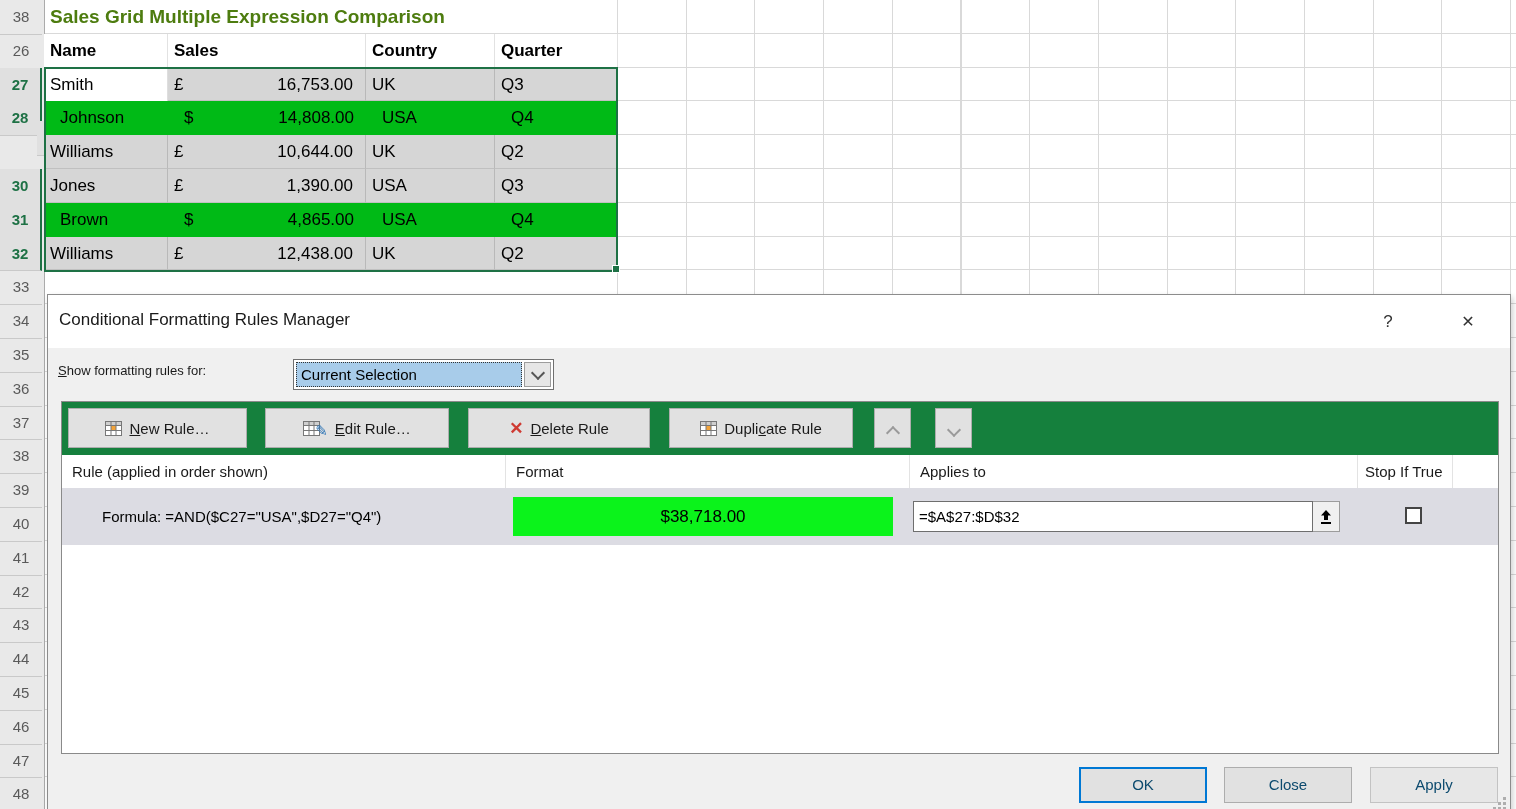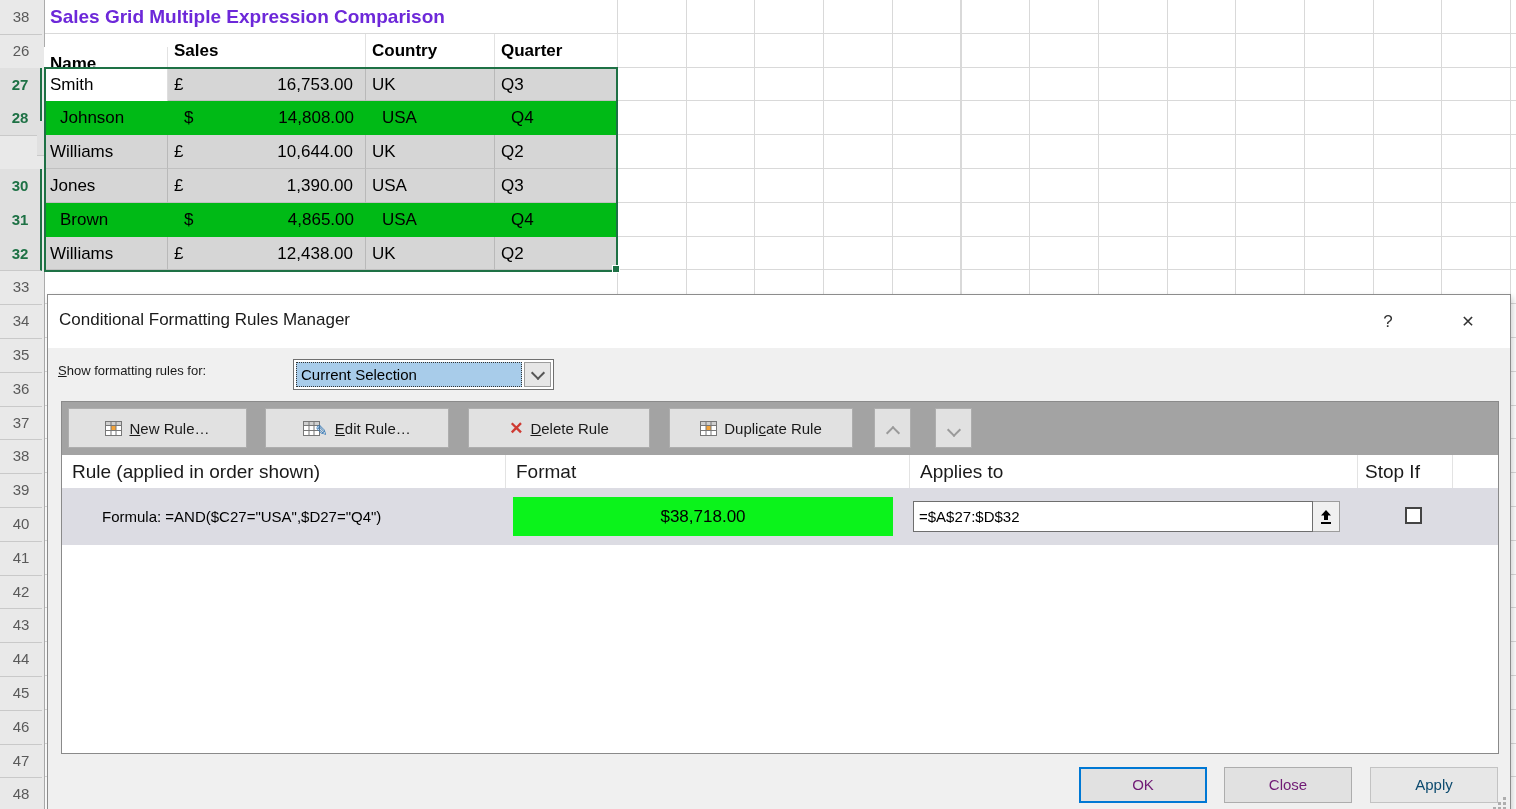--- a/index.html
+++ b/index.html
@@ -13,21 +13,21 @@
   .grid-h{position:absolute;left:44px;top:0;right:0;bottom:0;
     background:repeating-linear-gradient(180deg,transparent 0 32.8px,#d9d9d9 32.8px 33.8px);}
   .grid-v{position:absolute;left:617px;top:0;right:0;bottom:0;
     background:repeating-linear-gradient(90deg,#d9d9d9 0 1px,transparent 1px 68.7px);}
   #rowHeaders{position:absolute;left:0;top:0;width:44px;height:809px;background:#e9e9e9;
     border-right:1px solid #ababab;}
   .rowhdr{position:absolute;left:0;width:42px;height:33.8px;line-height:33.8px;
     text-align:center;font-size:15px;color:#5a5a5a;border-bottom:1px solid #c9c9c9;}
   .rowhdr.sel{color:var(--selborder);background:#e0e0e0;font-weight:bold;border-right:2px solid var(--selborder);width:40px;}
   #sheetTitle{position:absolute;left:50px;top:0;height:33.8px;line-height:34px;
-    font-weight:bold;font-size:19px;color:#6d28d9;white-space:nowrap;}
+    font-weight:bold;font-size:19px;color:#4d7c0f;white-space:nowrap;}
   .cell{position:absolute;height:33.8px;line-height:33.8px;font-size:17px;color:#000;
     white-space:nowrap;overflow:hidden;box-sizing:border-box;padding-left:6px;}
   .colhdr{font-weight:bold;background:#fff;border-right:1px solid #e2e2e2;}
   .cell.gray{background:var(--selgray);border-right:1px solid rgba(0,0,0,.13);border-bottom:1px solid rgba(0,0,0,.10);}
   .cell.green{background:var(--green);}
   .cell.active{background:#fff;border-right:1px solid rgba(0,0,0,.13);}
   .cell.indent{padding-left:16px;}
   .cell.sales{display:flex;justify-content:space-between;padding-right:12px;}
   #selRect{position:absolute;left:44px;top:66.6px;width:574px;height:205px;
     border:2px solid var(--selborder);box-sizing:border-box;pointer-events:none;}
@@ -48,52 +48,52 @@
     border:1px solid #707070;box-sizing:border-box;display:flex;}
   #comboText{flex:1;margin:2px;background:var(--combo);outline:1px dotted #333;outline-offset:-1px;
     font-size:15px;line-height:25px;padding-left:5px;color:#000;}
   #comboArrow{width:27px;margin:2px 2px 2px 0;background:#e6e6e6;border:1px solid #9c9c9c;
     box-sizing:border-box;position:relative;}
   .chev{position:absolute;left:50%;top:50%;width:8px;height:8px;border-left:2px solid #555;
     border-bottom:2px solid #555;transform:translate(-50%,-70%) rotate(-45deg);}
   
   #panel{position:absolute;left:13px;top:106px;width:1438px;height:353px;background:#fff;
     border:1px solid #8a8a8a;box-sizing:border-box;}
-  #toolbar{position:absolute;left:0;top:0;width:100%;height:53px;background:#a3a3a3;}
+  #toolbar{position:absolute;left:0;top:0;width:100%;height:53px;background:#15803d;}
   .tbtn{position:absolute;top:6px;height:40px;background:#e1e1e1;border:1px solid #adadad;
     box-sizing:border-box;font-size:15px;color:#1a1a1a;display:flex;align-items:center;
     justify-content:center;gap:7px;cursor:default;}
   .gridicon{width:17px;height:15px;flex:0 0 auto;}
   .xicon{color:#cf3a32;font-size:17px;font-weight:bold;line-height:1;}
   .pencil{color:#2e75b6;font-size:15px;margin-left:-12px;margin-top:6px;}
   #btnUp{left:812px;width:37px;}
   #btnDown{left:873px;width:37px;}
   .tbtn .chevbtn{position:relative;width:10px;height:10px;}
   .chevbtn span{position:absolute;left:0;top:2px;width:8px;height:8px;border-left:2px solid #9a9a9a;
     border-bottom:2px solid #9a9a9a;}
   .chevbtn.down span{transform:rotate(-45deg);}
   .chevbtn.up span{transform:rotate(135deg);top:5px;}
   #listHead{position:absolute;left:0;top:53px;width:100%;height:33px;background:#fff;}
-  .lh{position:absolute;top:0;height:33px;line-height:33px;font-size:19px;color:#1a1a1a;
+  .lh{position:absolute;top:0;height:33px;line-height:33px;font-size:15px;color:#1a1a1a;
     box-sizing:border-box;padding-left:10px;border-left:1px solid #e3e3e3;}
   .lh.first{border-left:none;}
   #ruleRow{position:absolute;left:0;top:86px;width:100%;height:57px;background:#dcdce3;}
   #ruleDesc{position:absolute;left:40px;top:0;height:57px;line-height:57px;font-size:15px;color:#000;}
   #ruleSwatch{position:absolute;left:451px;top:9px;width:380px;height:39px;background:var(--swatch);
     text-align:center;line-height:39px;font-size:17px;color:#000;}
   #appliesWrap{position:absolute;left:851px;top:13px;height:31px;display:flex;}
   #appliesInput{width:400px;height:31px;box-sizing:border-box;border:1px solid #6e6e6e;
     background:#fff;font-family:"Liberation Sans",sans-serif;font-size:15px;padding:0 5px;color:#000;}
   #rangeBtn{width:27px;height:31px;box-sizing:border-box;border:1px solid #9c9c9c;border-left:none;
     background:#f0f0f0;display:flex;align-items:center;justify-content:center;}
   #stopChk{position:absolute;left:1343px;top:19px;width:17px;height:17px;box-sizing:border-box;
     border:2px solid #444;background:#fff;}
   
   .dlgbtn{position:absolute;top:472px;width:128px;height:36px;background:#e1e1e1;
-    border:1px solid #adadad;box-sizing:border-box;font-size:15px;color:#701a75;
+    border:1px solid #adadad;box-sizing:border-box;font-size:15px;color:#0c4a6e;
     text-align:center;line-height:33px;cursor:default;}
   #okBtn{left:1031px;border:2px solid var(--accent);line-height:31px;}
   #closeBtn2{left:1176px;}
   #applyBtn{left:1322px;background:#e7e7e7;border-color:#c3c3c3;color:#0c4a6e;}
   #grip{position:absolute;left:1444px;top:502px;width:14px;height:13px;}
   #grip i{position:absolute;width:3px;height:3px;background:#aeaeae;}
 </style>
 </head>
 <body>
 
@@ -121,21 +121,21 @@
       <div class="rowhdr" style="top: 574.6px;">42</div>
       <div class="rowhdr" style="top: 608.4px;">43</div>
       <div class="rowhdr" style="top: 642.2px;">44</div>
       <div class="rowhdr" style="top: 676px;">45</div>
       <div class="rowhdr" style="top: 709.8px;">46</div>
       <div class="rowhdr" style="top: 743.6px;">47</div>
       <div class="rowhdr" style="top: 777.4px;">48</div>
     </div>
   <div id="sheetTitle">Sales Grid Multiple Expression Comparison</div>
   <div id="tableArea">
-      <div class="cell colhdr" style="left: 44px; width: 124px; top: 33.8px; margin-top: 13px;">Name</div>
+      <div class="cell colhdr" style="left: 44px; width: 124px; top: 33.8px;">Name</div>
       <div class="cell colhdr" style="left: 168px; width: 198px; top: 33.8px;">Sales</div>
       <div class="cell colhdr" style="left: 366px; width: 129px; top: 33.8px;">Country</div>
       <div class="cell colhdr" style="left: 495px; width: 123px; top: 33.8px;">Quarter</div>
       <div class="cell active" style="left: 44px; width: 124px; top: 67.6px;">Smith</div>
       <div class="cell gray sales" style="left: 168px; width: 198px; top: 67.6px;">
         <span>£</span>
         <span>16,753.00</span>
       </div>
       <div class="cell gray" style="left: 366px; width: 129px; top: 67.6px;">UK</div>
       <div class="cell gray" style="left: 495px; width: 123px; top: 67.6px;">Q3</div>

